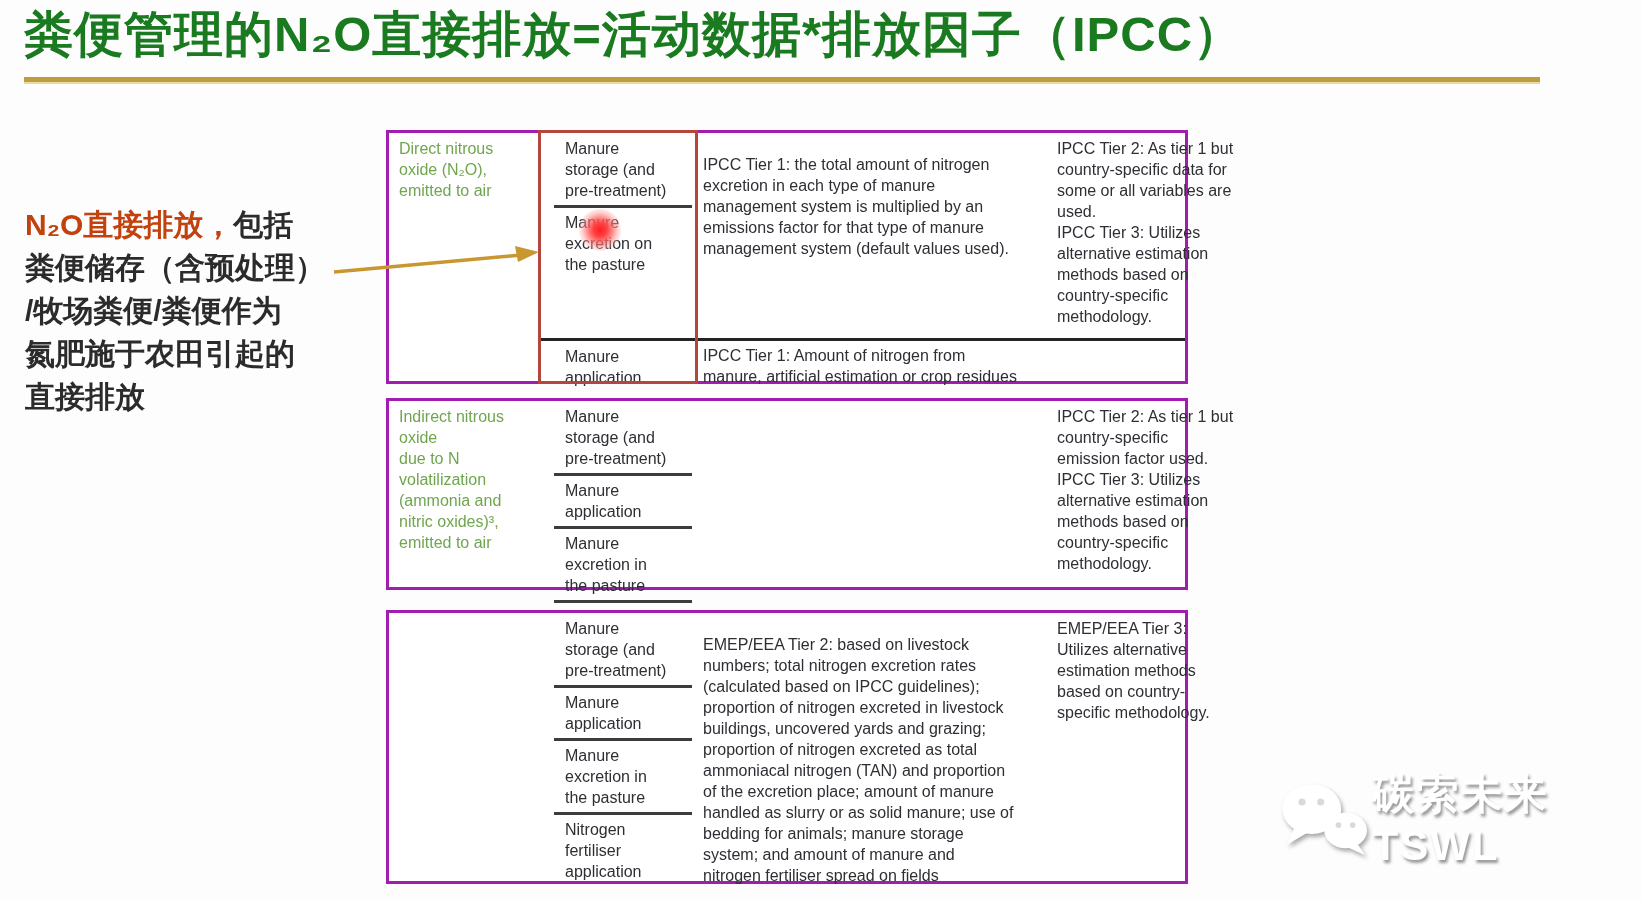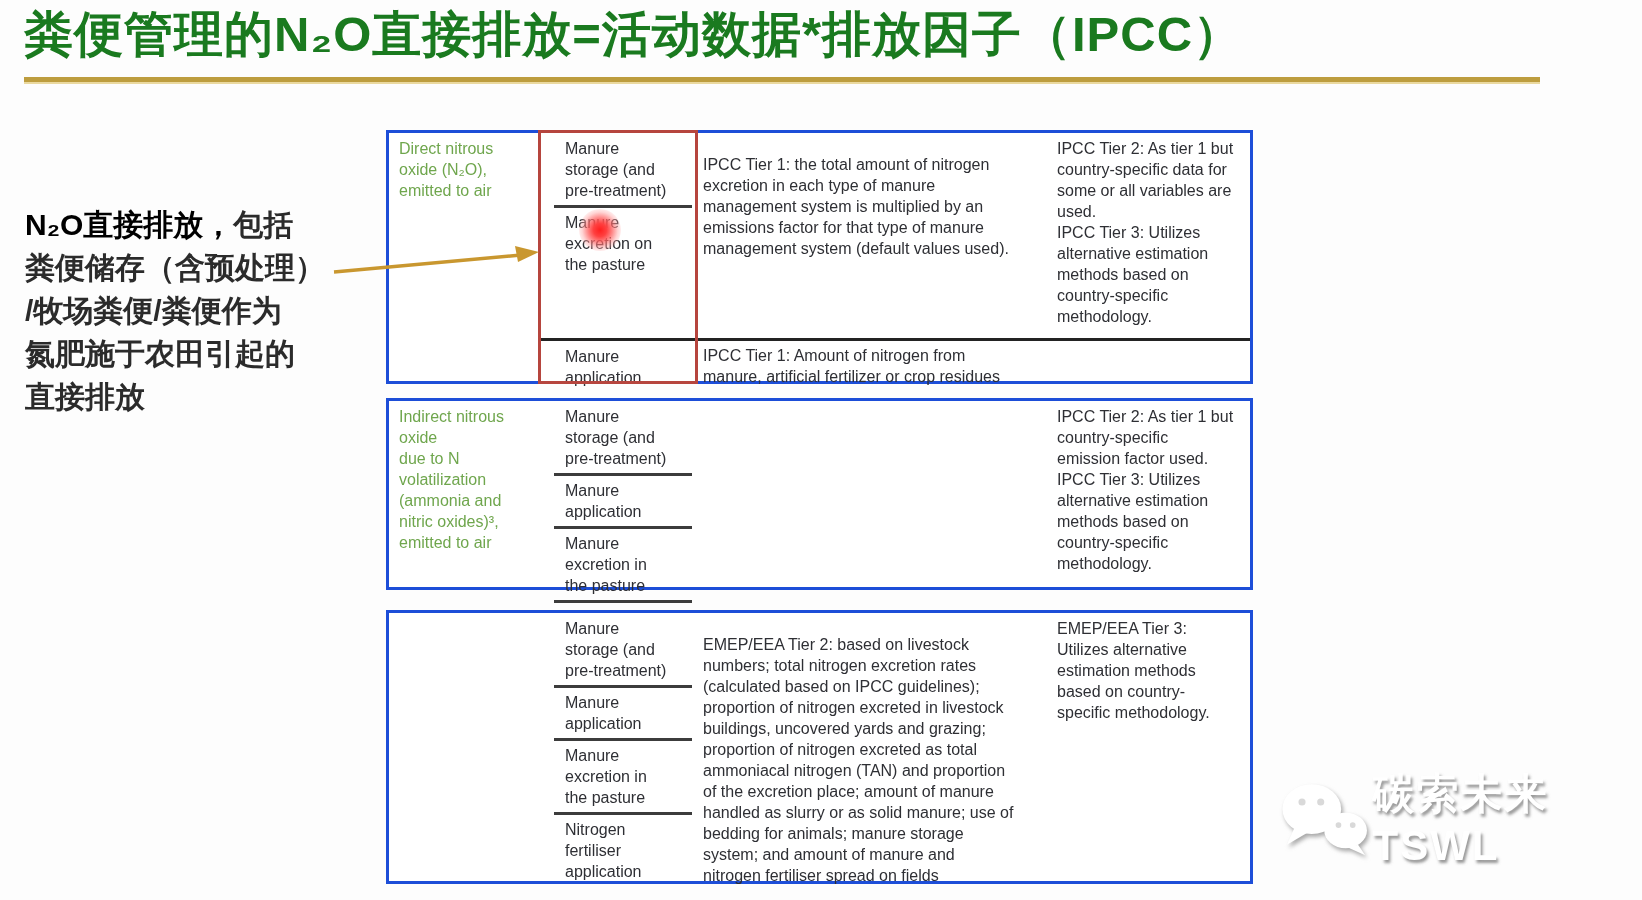--- a/index.html
+++ b/index.html
@@ -8,31 +8,31 @@
 
   
   .title{position:absolute;left:24px;top:2px;font-size:49px;font-weight:bold;
          color:#1a7a1f;letter-spacing:1px;white-space:nowrap;}
   .title-rule{position:absolute;left:24px;top:77px;width:1516px;height:5px;
          background:#bd9d3f;border-bottom:2px solid #ead9a0;}
 
   
   .ann{position:absolute;left:25px;top:203px;width:335px;font-size:30px;line-height:43px;
        font-weight:600;color:#2b2b2b;}
-  .ann-red{color:#000000;}
+  .ann-red{color:#c2410c;}
   .preline{white-space:pre-line;}
 
   
   .arrow{position:absolute;left:0;top:0;width:1642px;height:900px;pointer-events:none;z-index:5;}
   .laser{position:absolute;left:190px;top:76px;width:42px;height:42px;border-radius:50%;z-index:4;
          background:radial-gradient(circle,#ff1f1f 0%,#ff4040 22%,rgba(255,90,90,.8) 38%,
                     rgba(255,160,160,.45) 60%,rgba(255,215,215,0) 78%);}
 
   
-  .blk{position:absolute;left:386px;width:867px;border:3px solid #1d4ed8;background:#fff;
+  .blk{position:absolute;left:386px;width:802px;border:3px solid #a21caf;background:#fff;
        box-sizing:border-box;color:#2e2f34;font-size:16px;line-height:21px;}
   .b1{top:130px;height:254px;}
   .b2{top:398px;height:192px;padding-left:6px;}
   .b3{top:610px;height:274px;}
 
   .src{position:absolute;left:10px;top:5px;width:152px;color:#6fa64d;}
   .col2{position:absolute;left:176px;top:5px;width:132px;z-index:3;}
   .sysline{height:3px;background:#3c3c3c;margin:4px 0 4px -11px;width:138px;}
   .col3{position:absolute;left:314px;top:21px;width:352px;}
   .col4{position:absolute;left:668px;top:5px;width:190px;font-size:16px;}
@@ -95,21 +95,21 @@
 used.
 IPCC Tier 3: Utilizes
 alternative estimation
 methods based on
 country-specific
 methodology.</div>
     <div class="b1-sep"></div>
     <div class="b1-subsys preline">Manure
 application</div>
     <div class="b1-subtier preline">IPCC Tier 1: Amount of nitrogen from
-manure, artificial fertilizer or crop residues</div>
+manure, artificial estimation or crop residues</div>
     <div class="laser"></div>
   </div>
 
   <div class="blk b2">
     <div class="src preline">Indirect nitrous
 oxide
 due to N
 volatilization
 (ammonia and
 nitric oxides)³,

